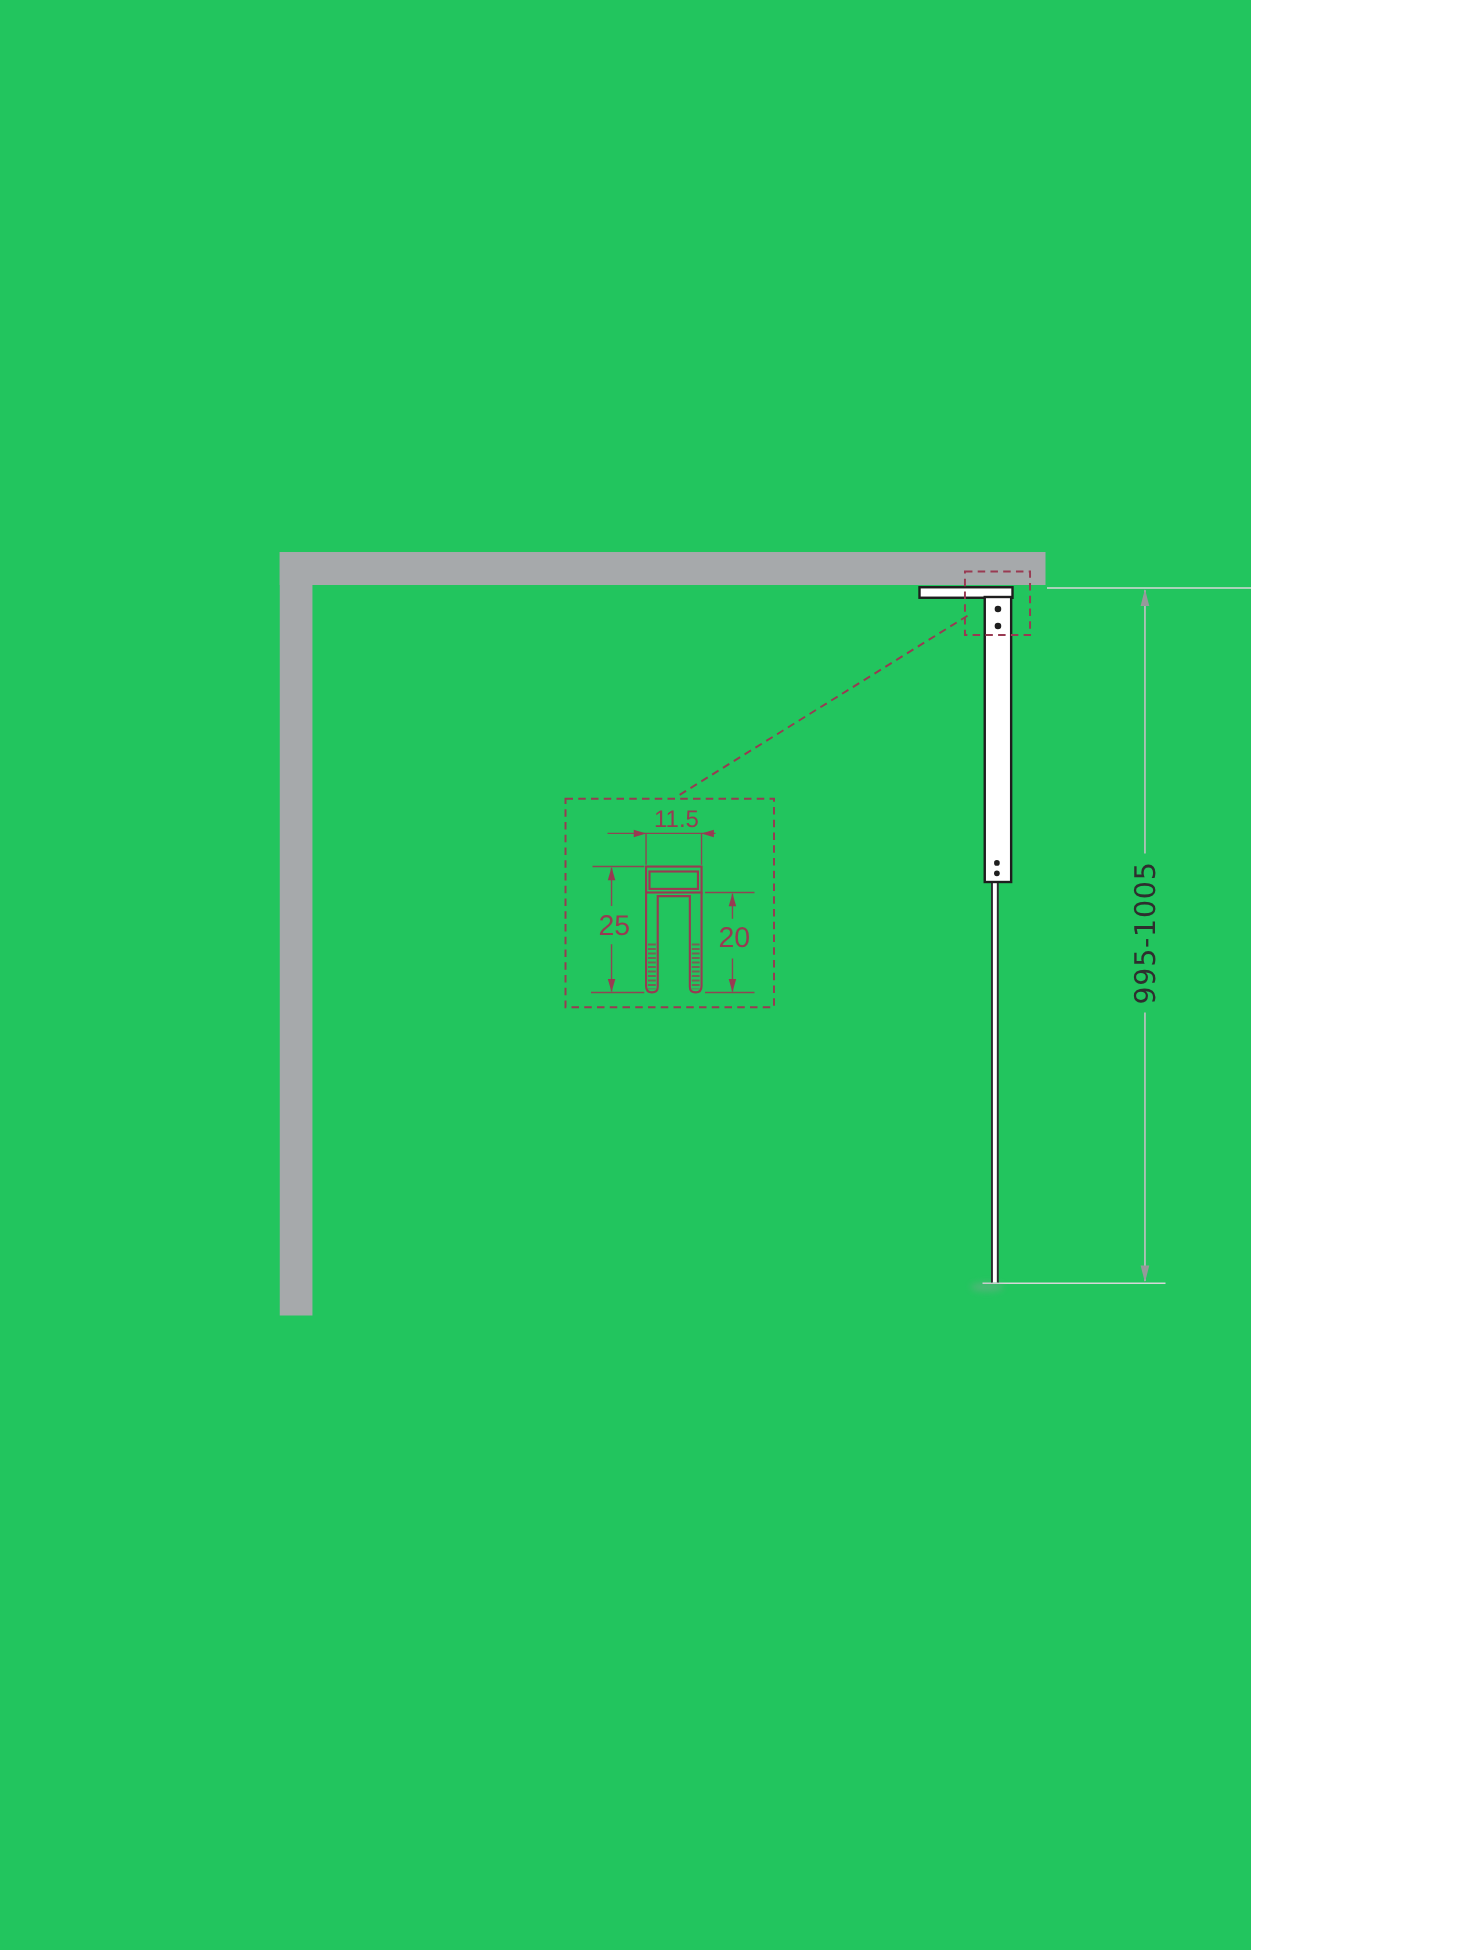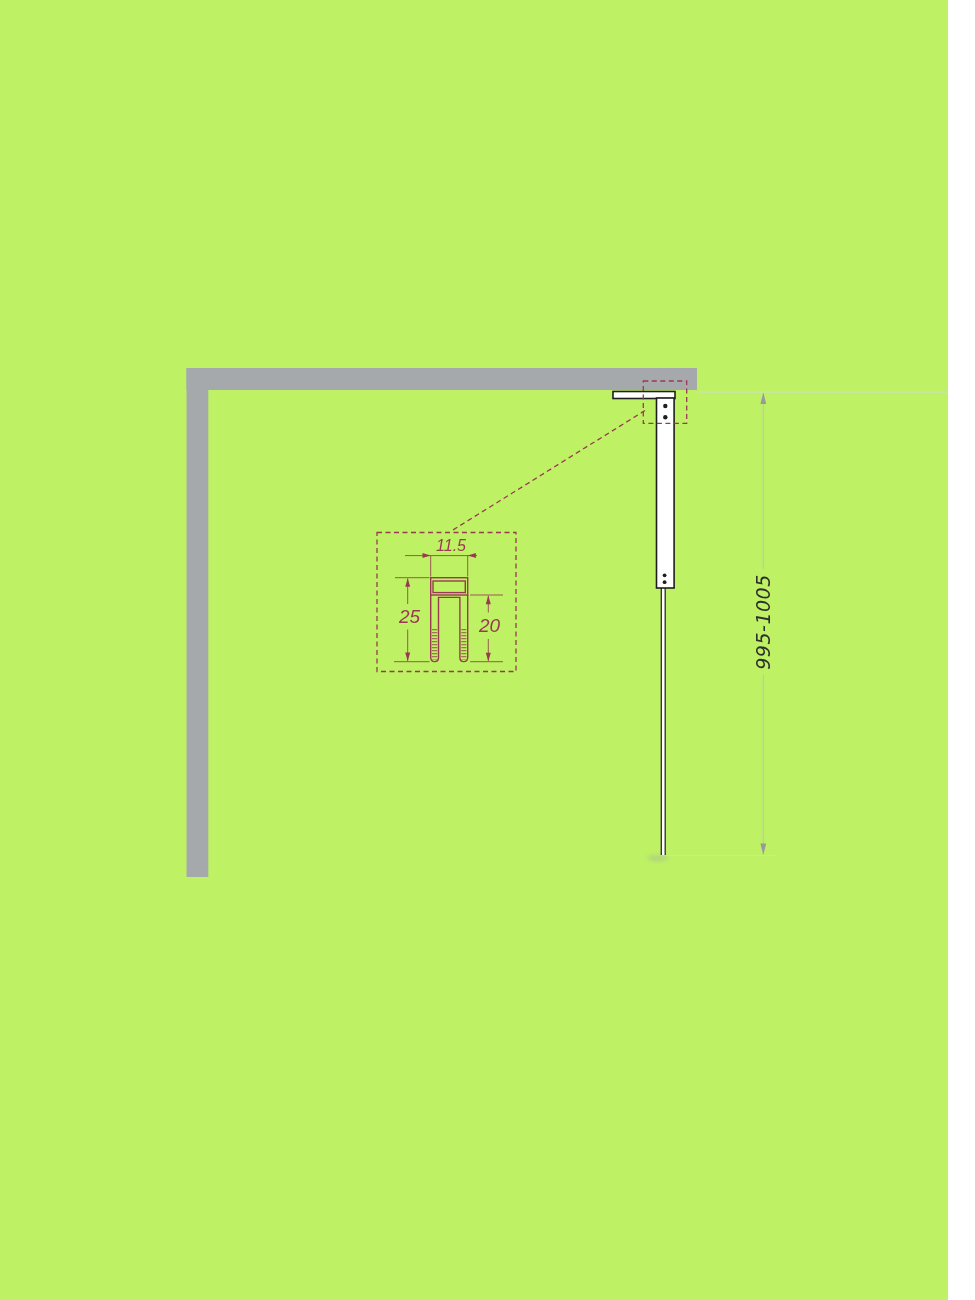--- a/index.html
+++ b/index.html
@@ -1,16 +1,16 @@
 <!DOCTYPE html>
 <html style="--wall: #a6a9ab; --outline: #1e1e1e; --accent-red: #993a52; --dim-line: #bfc1c2; --dim-arrow: #97999b; --ext-line: #d6d7d8; --dim-text: #2e2e2e;"><head>
 <meta charset="utf-8">
 <style>
   html,body{margin:0;padding:0;background:#fff;}
-  #canvas{position:relative;width:948px;height:1300px;background:#bef264;overflow:hidden;font-style:italic;}
+  #canvas{position:relative;width:834px;height:1300px;background:#22c55e;overflow:hidden;}
   svg{position:absolute;left:0;top:0;}
   .wall{fill:var(--wall);stroke:none;}
   .outlined{fill:#ffffff;stroke:var(--outline);stroke-width:1.6;}
   .dot{fill:var(--outline);stroke:none;}
   .glass-edge{stroke:#2b2d2e;stroke-width:1.3;}
   .glass-fill{fill:#ffffff;stroke:none;}
   .glass-shadow{fill:#9aa0a3;opacity:.35;filter:blur(2.2px);}
   .red{stroke:var(--accent-red);fill:none;stroke-width:1.4;}
   .red-dash{stroke:var(--accent-red);fill:none;stroke-width:1.3;stroke-dasharray:5 3.5;}
   .red-thin{stroke:var(--accent-red);stroke-width:.95;opacity:.9;}

